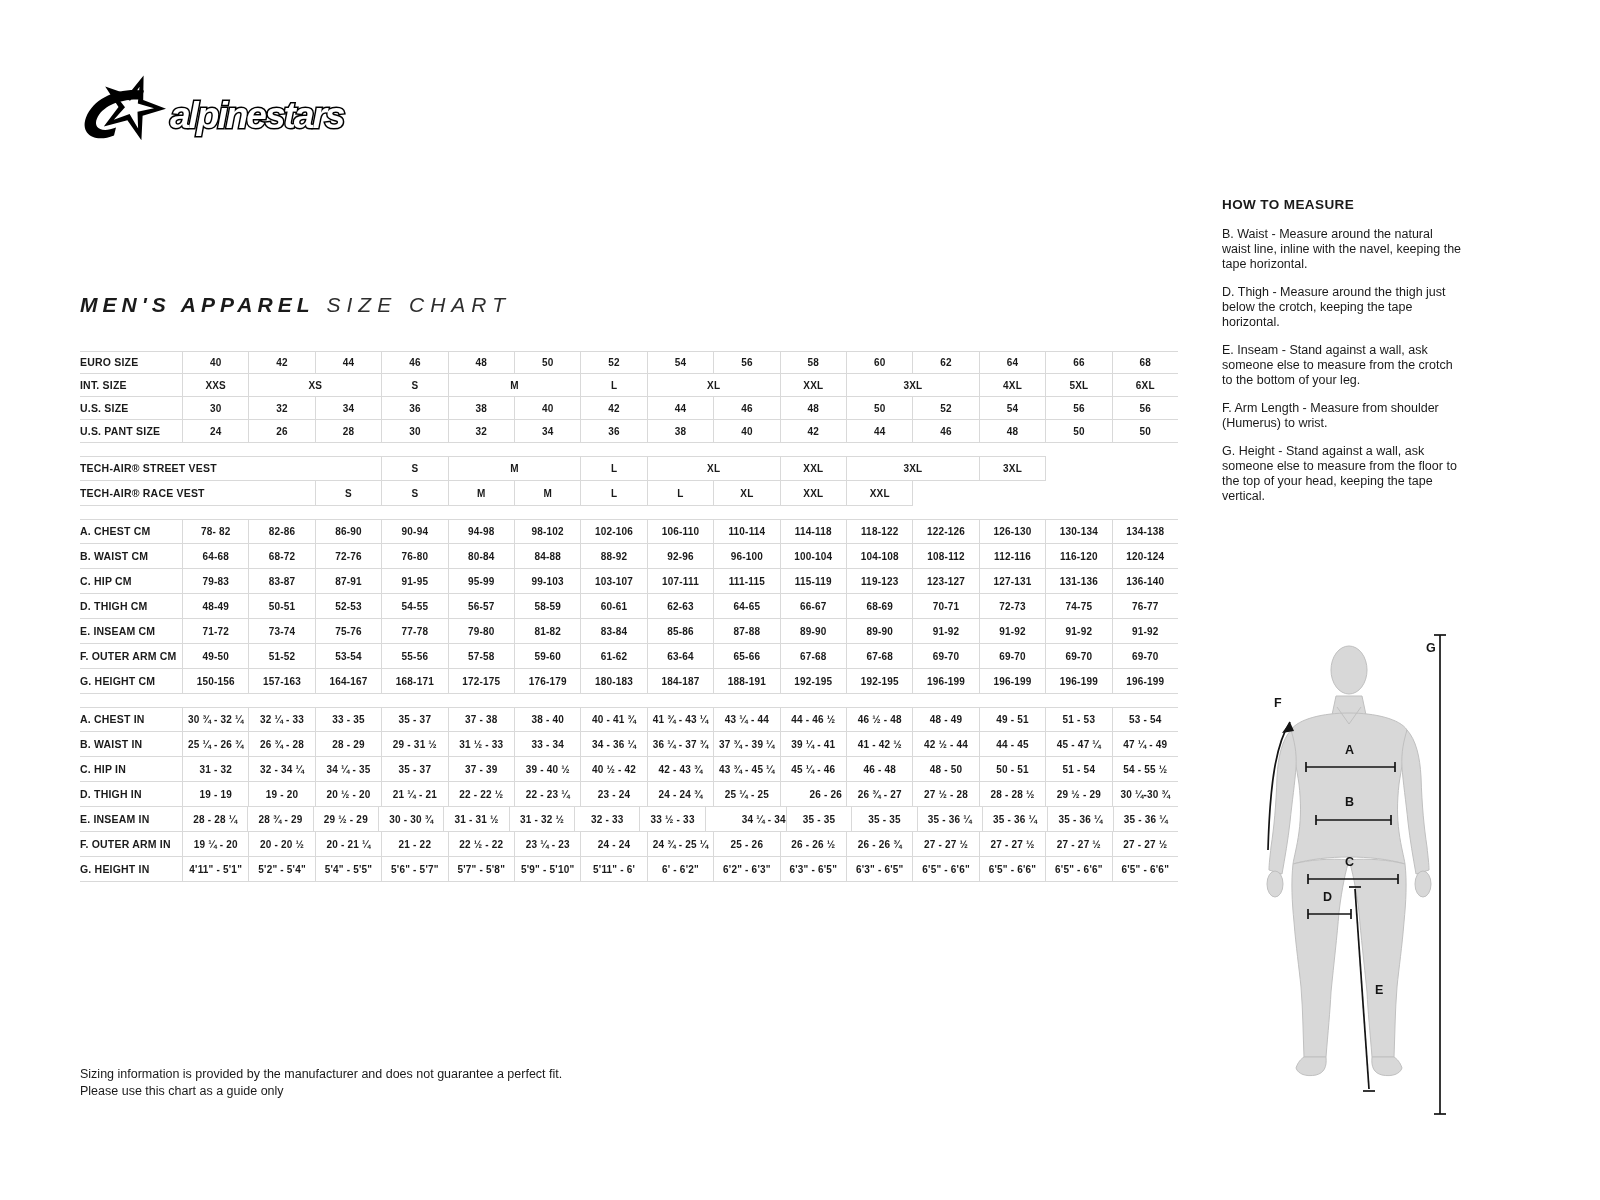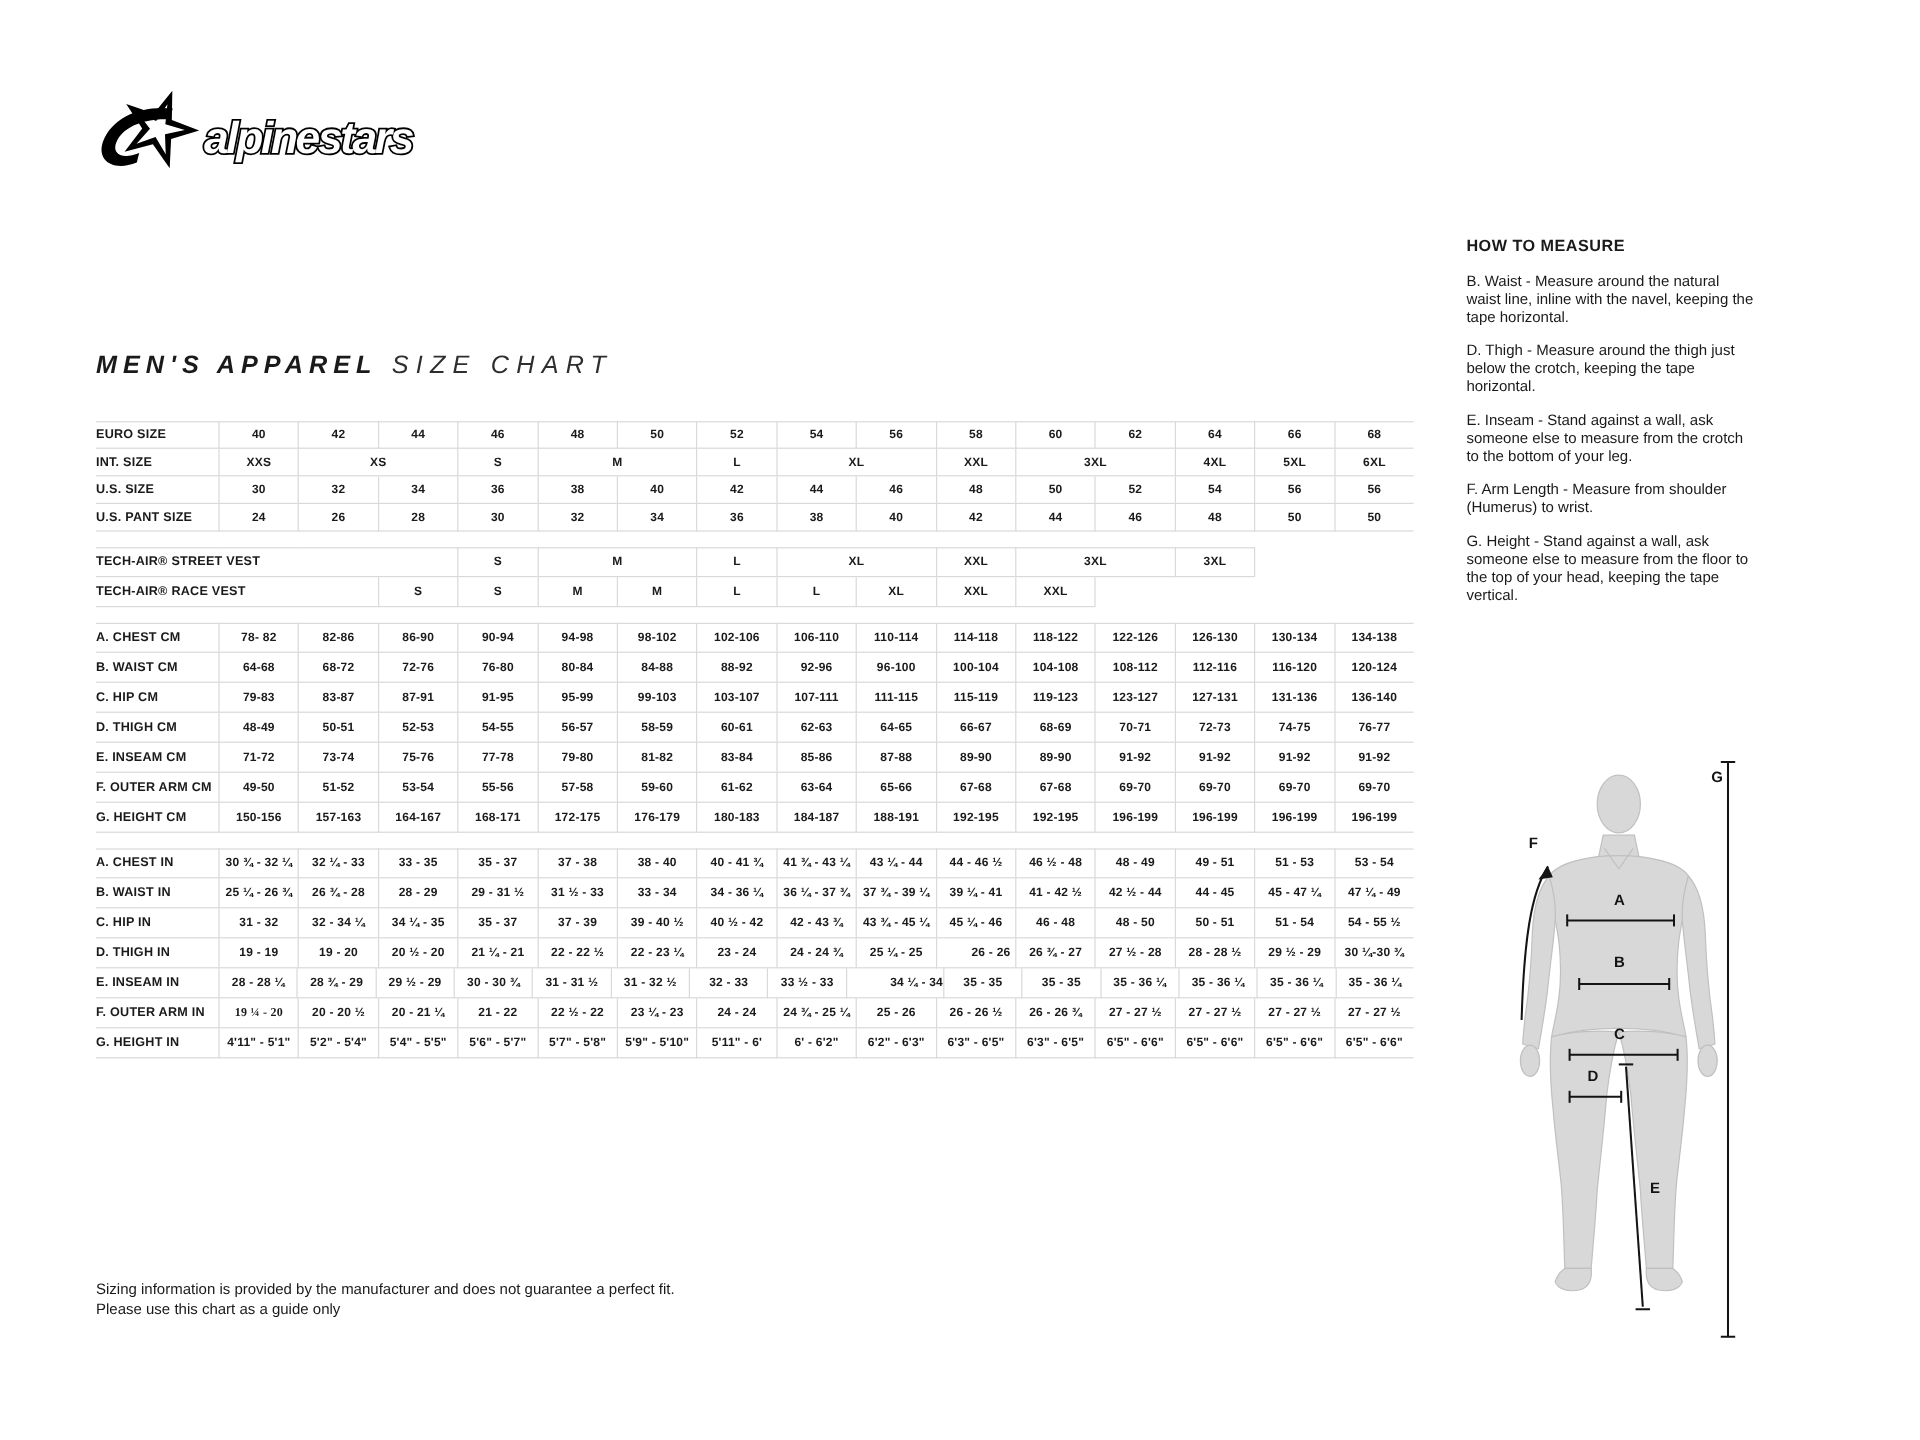--- a/index.html
+++ b/index.html
@@ -380,21 +380,21 @@
           <div class="tcell vl hb" style="grid-column: span 1; padding-left: 36px;">34 ¼ - 34</div>
           <div class="tcell vl hb" style="grid-column: span 1;">35 - 35</div>
           <div class="tcell vl hb" style="grid-column: span 1;">35 - 35</div>
           <div class="tcell vl hb" style="grid-column: span 1;">35  - 36 ¼</div>
           <div class="tcell vl hb" style="grid-column: span 1;">35  - 36 ¼</div>
           <div class="tcell vl hb" style="grid-column: span 1;">35  - 36 ¼</div>
           <div class="tcell vl hb" style="grid-column: span 1;">35  - 36 ¼</div>
         </div>
         <div class="trow">
           <div class="tlabel hb">F. OUTER ARM IN</div>
-          <div class="tcell vl hb" style="grid-column: span 1; font-family: Liberation Serif, serif;">19 ¼ - 20</div>
+          <div class="tcell vl hb" style="grid-column: span 1;">19 ¼ - 20</div>
           <div class="tcell vl hb" style="grid-column: span 1;">20  - 20 ½</div>
           <div class="tcell vl hb" style="grid-column: span 1;">20  - 21 ¼</div>
           <div class="tcell vl hb" style="grid-column: span 1;">21  - 22</div>
           <div class="tcell vl hb" style="grid-column: span 1;">22 ½ - 22</div>
           <div class="tcell vl hb" style="grid-column: span 1;">23 ¼ - 23</div>
           <div class="tcell vl hb" style="grid-column: span 1;">24 - 24</div>
           <div class="tcell vl hb" style="grid-column: span 1;">24 ¾ - 25 ¼</div>
           <div class="tcell vl hb" style="grid-column: span 1;">25  - 26</div>
           <div class="tcell vl hb" style="grid-column: span 1;">26  - 26 ½</div>
           <div class="tcell vl hb" style="grid-column: span 1;">26  - 26 ¾</div>

